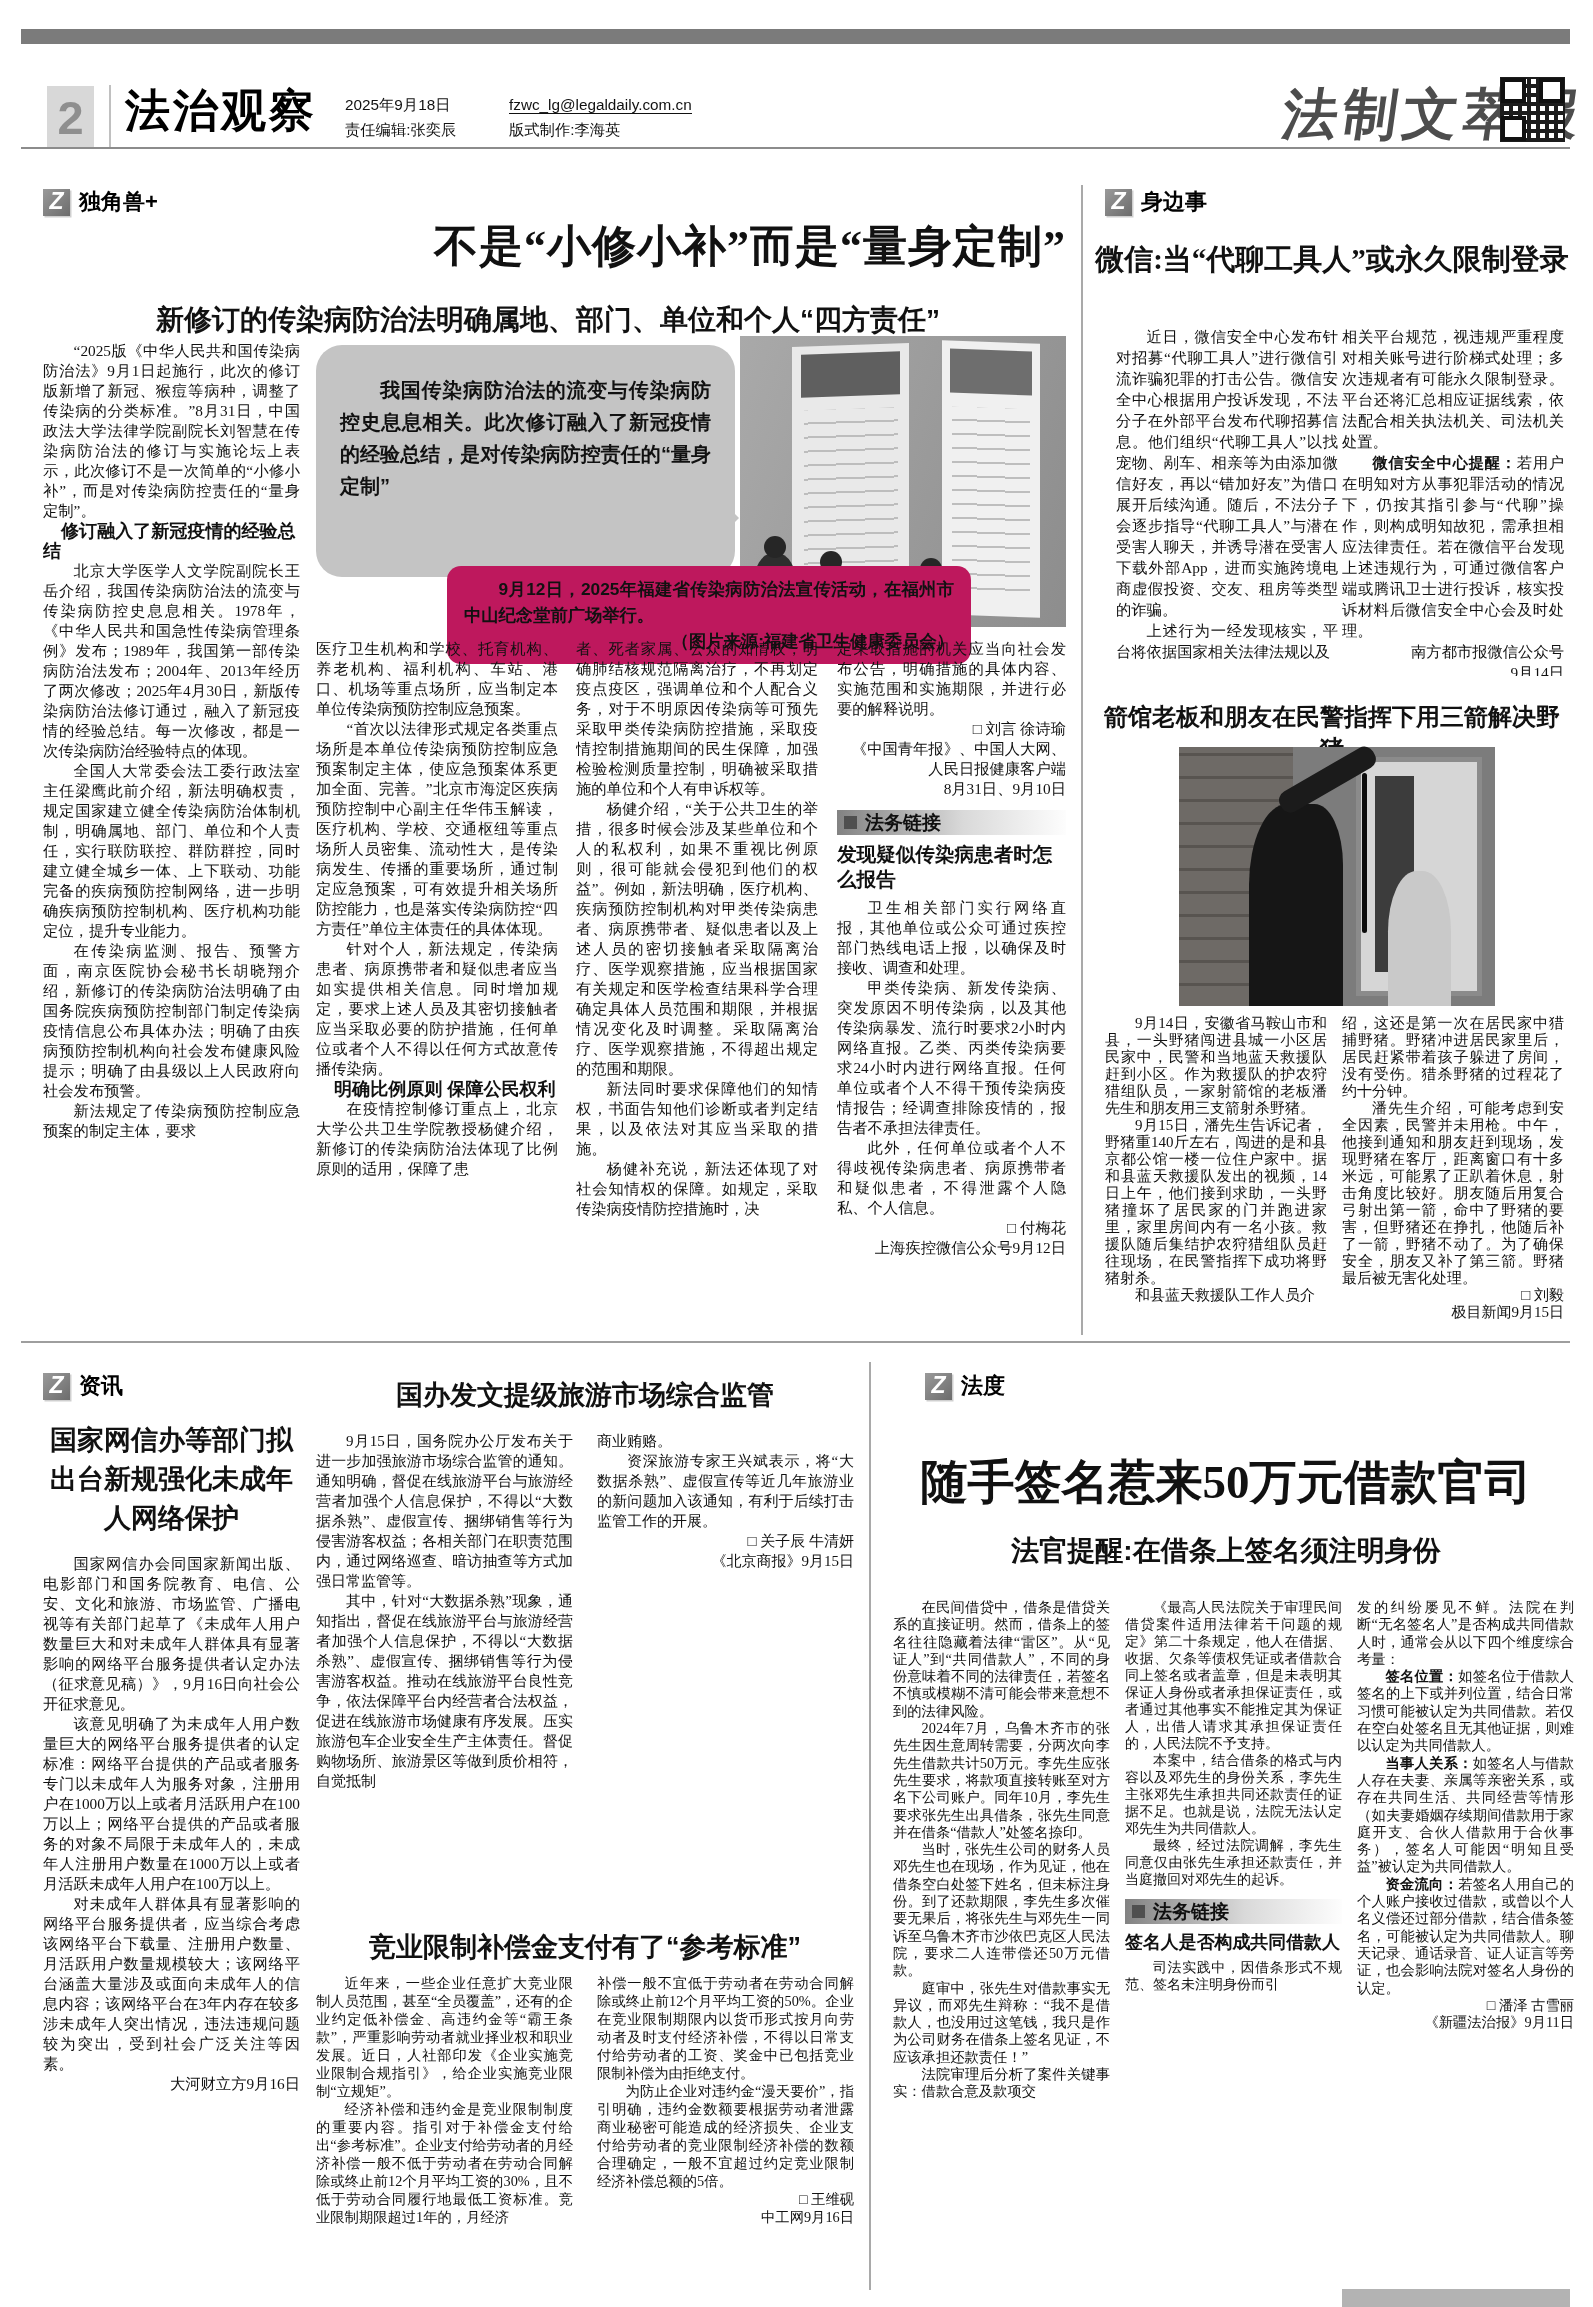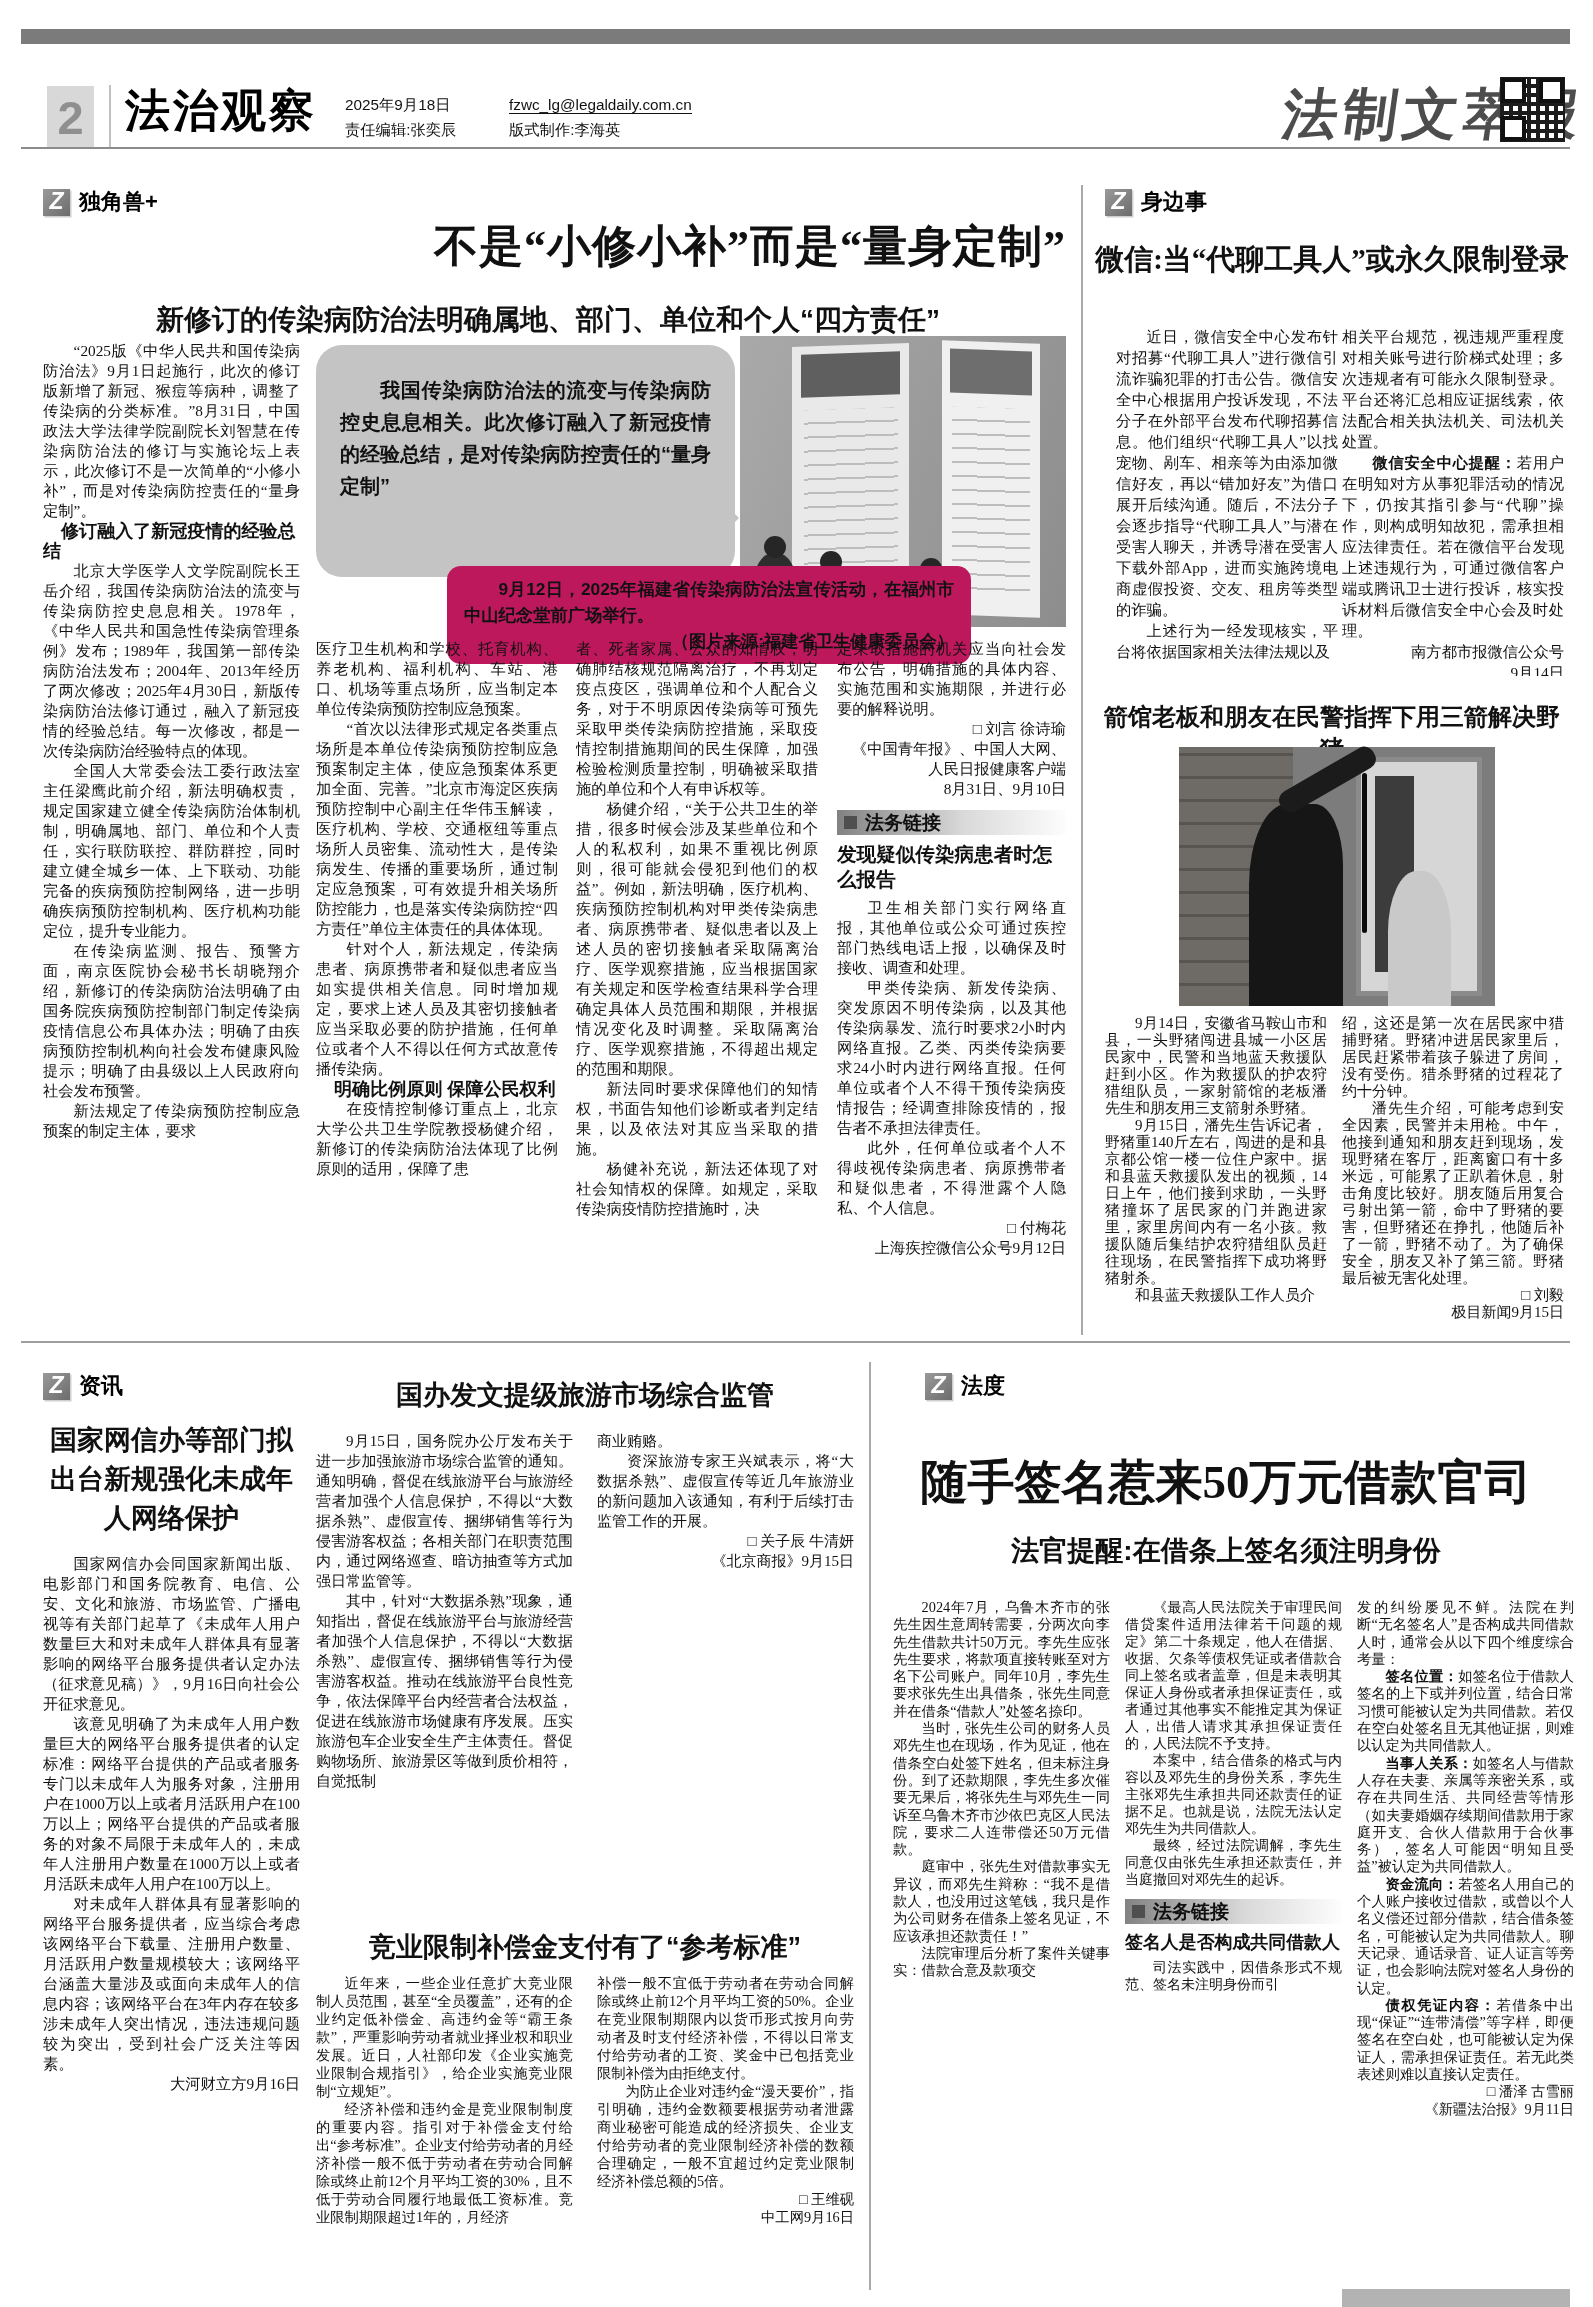--- a/index.html
+++ b/index.html
@@ -284,20 +284,21 @@
   <div class="abs vdiv" style="left:869px;top:1362px;height:928px;"></div>
 
   <div class="abs tag" style="left:891px;top:1371px;margin-left:34px;">
     <span class="zbox"></span>
     <span class="tlabel">法度</span>
   </div>
   <div class="abs headline-2" style="left:883px;top:1451px;width:686px;font-size:47px;">随手签名惹来50万元借款官司</div>
   <div class="abs headline-2" style="left:883px;top:1532px;width:686px;font-size:28px;font-family:'Liberation Sans',sans-serif;font-weight:600;">法官提醒:在借条上签名须注明身份</div>
 
   <div class="abs col fcol" style="left:893px;top:1599px;width:217px;height:691px;">
+      <p class="para">在民间借贷中，借条是借贷关系的直接证明。然而，借条上的签名往往隐藏着法律“雷区”。从“见证人”到“共同借款人”，不同的身份意味着不同的法律责任，若签名不慎或模糊不清可能会带来意想不到的法律风险。</p>
       <p class="para">2024年7月，乌鲁木齐市的张先生因生意周转需要，分两次向李先生借款共计50万元。李先生应张先生要求，将款项直接转账至对方名下公司账户。同年10月，李先生要求张先生出具借条，张先生同意并在借条“借款人”处签名捺印。</p>
       <p class="para">当时，张先生公司的财务人员邓先生也在现场，作为见证，他在借条空白处签下姓名，但未标注身份。到了还款期限，李先生多次催要无果后，将张先生与邓先生一同诉至乌鲁木齐市沙依巴克区人民法院，要求二人连带偿还50万元借款。</p>
       <p class="para">庭审中，张先生对借款事实无异议，而邓先生辩称：“我不是借款人，也没用过这笔钱，我只是作为公司财务在借条上签名见证，不应该承担还款责任！”</p>
       <p class="para">法院审理后分析了案件关键事实：借款合意及款项交</p>
     </div>
 
   <div class="abs col fcol2" style="left:1125px;top:1599px;width:217px;height:691px;">
     <div>
         <p class="para">《最高人民法院关于审理民间借贷案件适用法律若干问题的规定》第二十条规定，他人在借据、收据、欠条等债权凭证或者借款合同上签名或者盖章，但是未表明其保证人身份或者承担保证责任，或者通过其他事实不能推定其为保证人，出借人请求其承担保证责任的，人民法院不予支持。</p>
         <p class="para">本案中，结合借条的格式与内容以及邓先生的身份关系，李先生主张邓先生承担共同还款责任的证据不足。也就是说，法院无法认定邓先生为共同借款人。</p>
@@ -311,20 +312,19 @@
     <div>
         <p class="para">司法实践中，因借条形式不规范、签名未注明身份而引</p>
       </div>
   </div>
 
   <div class="abs col fcol" style="left:1357px;top:1599px;width:217px;height:691px;">
       <p class="para" style="text-indent: 0px;">发的纠纷屡见不鲜。法院在判断“无名签名人”是否构成共同借款人时，通常会从以下四个维度综合考量：</p>
       <p class="para"><b class="run-in">签名位置：</b>如签名位于借款人签名的上下或并列位置，结合日常习惯可能被认定为共同借款。若仅在空白处签名且无其他证据，则难以认定为共同借款人。</p>
       <p class="para"><b class="run-in">当事人关系：</b>如签名人与借款人存在夫妻、亲属等亲密关系，或存在共同生活、共同经营等情形（如夫妻婚姻存续期间借款用于家庭开支、合伙人借款用于合伙事务），签名人可能因“明知且受益”被认定为共同借款人。</p>
       <p class="para"><b class="run-in">资金流向：</b>若签名人用自己的个人账户接收过借款，或曾以个人名义偿还过部分借款，结合借条签名，可能被认定为共同借款人。聊天记录、通话录音、证人证言等旁证，也会影响法院对签名人身份的认定。</p>
-      <p class="para"><b class="run-in">债权凭证内容：</b>若借条中出现“保证”“连带清偿”等字样，即便签名在空白处，也可能被认定为保证人，需承担保证责任。若无此类表述则难以直接认定责任。</p>
       <p class="byline">□ 潘泽  古雪丽</p>
       <p class="byline">《新疆法治报》9月11日</p>
     </div>
 
   <div class="abs corner-strip"></div>
 </div>
 
 
 </body></html>

